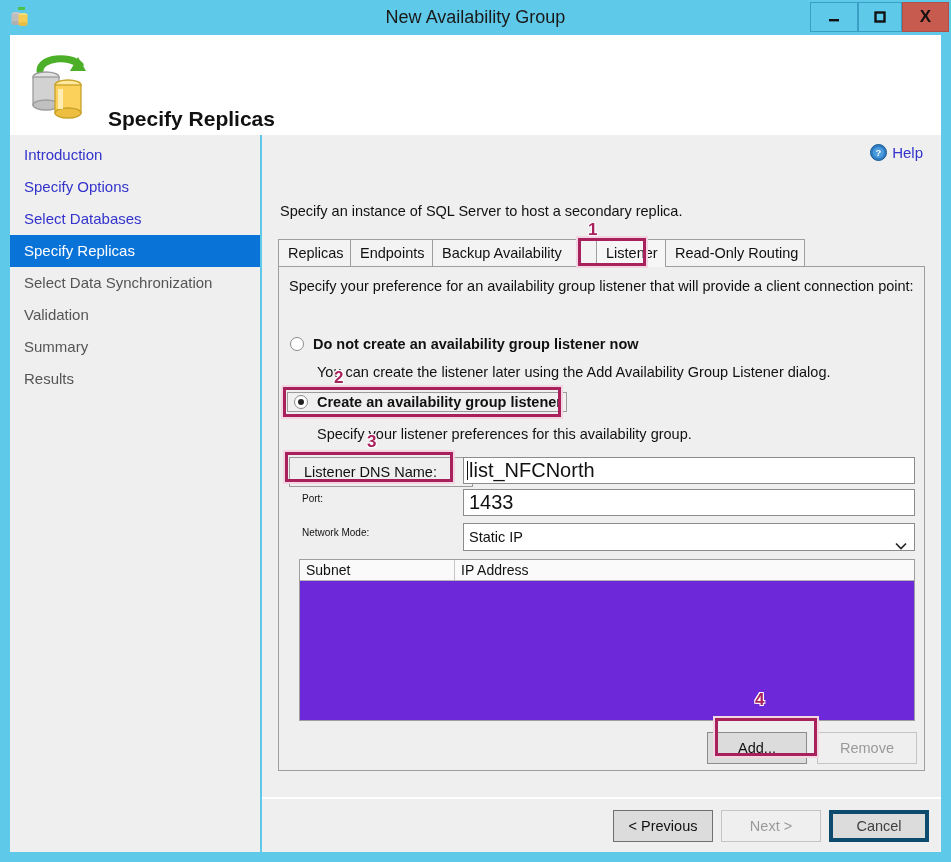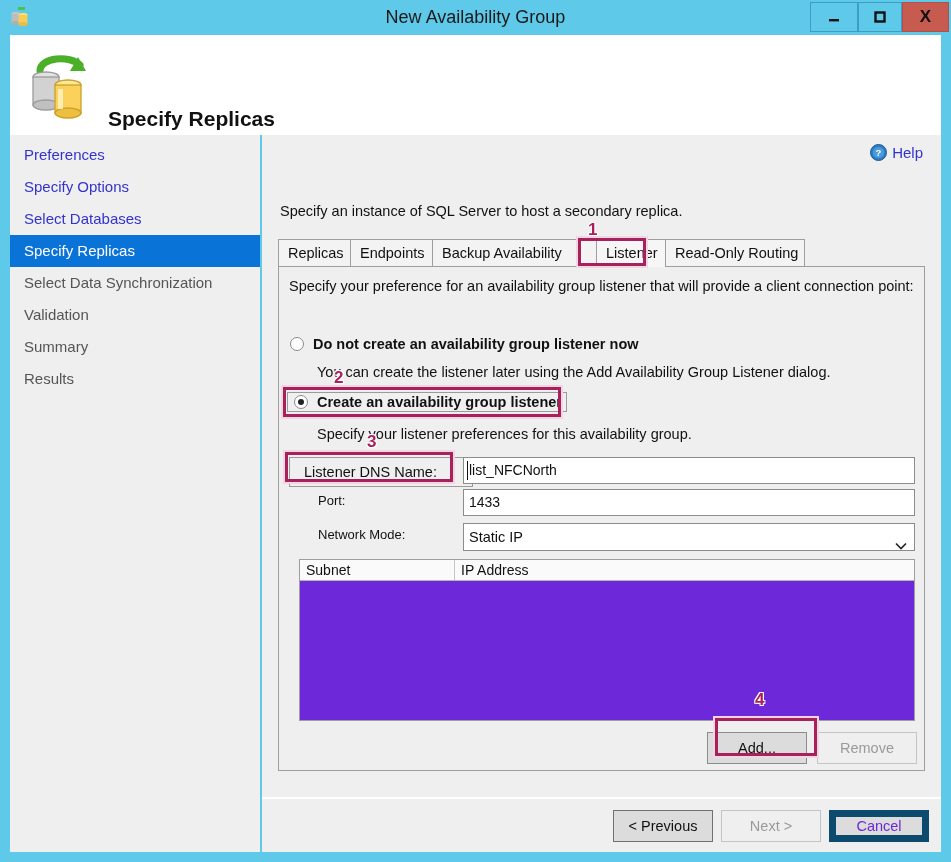--- a/index.html
+++ b/index.html
@@ -186,30 +186,29 @@
     border: 1px solid #9b9b9b;
     display: flex; align-items: center; gap: 9px;
     padding-left: 6px;
   }
   #hint-no { left: 38px; top: 95px; }
   #hint-yes { left: 38px; top: 157px; }
 
   
   .field-label {
     position: absolute;
-    font-size: 13px; color: #111;
+    font-size: 10px; color: #111;
     white-space: nowrap;
-    margin-left: 16px;
   }
   .field-input {
     position: absolute;
     height: 27px;
     background: #ffffff;
     border: 1px solid #8c8c8c;
-    font-size: 14px;
+    font-size: 20px;
     color: #111;
     padding: 0 5px;
     line-height: 25px;
     white-space: nowrap;
     overflow: hidden;
   }
   #dns-label-box {
     position: absolute; left: 10px; top: 190px;
     width: 184px; height: 30px;
     background: #EFEFEF;
@@ -277,21 +276,21 @@
   #btn-remove { left: 538px; top: 465px; width: 100px; }
 
   
   #btn-previous { position: absolute; left: 351px; top: 11px; width: 100px; height: 32px;
     background: #DCDCDC; border: 1px solid #707070; font-size: 14.5px; color: #111;
     display: flex; align-items: center; justify-content: center; cursor: default; }
   #btn-next { position: absolute; left: 459px; top: 11px; width: 100px; height: 32px;
     background: #EFEFEF; border: 1px solid #C4C4C4; font-size: 14.5px; color: #9a9a9a;
     display: flex; align-items: center; justify-content: center; cursor: default; }
   #btn-cancel { position: absolute; left: 567px; top: 11px; width: 100px; height: 32px;
-    background: #DCDCDC; border: 7px solid #0c4a6e; font-size: 14.5px; color: #6d28d9;
+    background: #DCDCDC; border: 4px solid #0c4a6e; font-size: 14.5px; color: #404040;
     display: flex; align-items: center; justify-content: center; cursor: default; }
 
   
   .anno-box {
     position: absolute;
     border: 3px solid #A8215C;
     outline: 2px solid #F2D7E3;
     pointer-events: none;
     z-index: 50;
   }
@@ -349,21 +348,21 @@
         <ellipse cx="48" cy="40" rx="13" ry="5" fill="#FFE89B" stroke="#C9A227" stroke-width="1.3"></ellipse>
         <rect x="35" y="40" width="26" height="28" fill="#FBD05B" stroke="#C9A227" stroke-width="1.3"></rect>
         <ellipse cx="48" cy="68" rx="13" ry="5" fill="#EDBE3F" stroke="#C9A227" stroke-width="1.3"></ellipse>
         <rect x="38" y="44" width="5" height="20" fill="#FFF3C4" opacity="0.85"></rect>
       </svg>
     </span>
     <div id="header-title">Specify Replicas</div>
   </div>
 
   <div id="sidebar">
-    <div class="side-item visited" style="top:4px">Preferences</div>
+    <div class="side-item visited" style="top:4px">Introduction</div>
     <div class="side-item visited" style="top:36px">Specify Options</div>
     <div class="side-item visited" style="top:68px">Select Databases</div>
     <div class="side-item active" style="top:100px">Specify Replicas</div>
     <div class="side-item pending" style="top:132px">Select Data Synchronization</div>
     <div class="side-item pending" style="top:164px">Validation</div>
     <div class="side-item pending" style="top:196px">Summary</div>
     <div class="side-item pending" style="top:228px">Results</div>
   </div>
 
   <div id="main">

